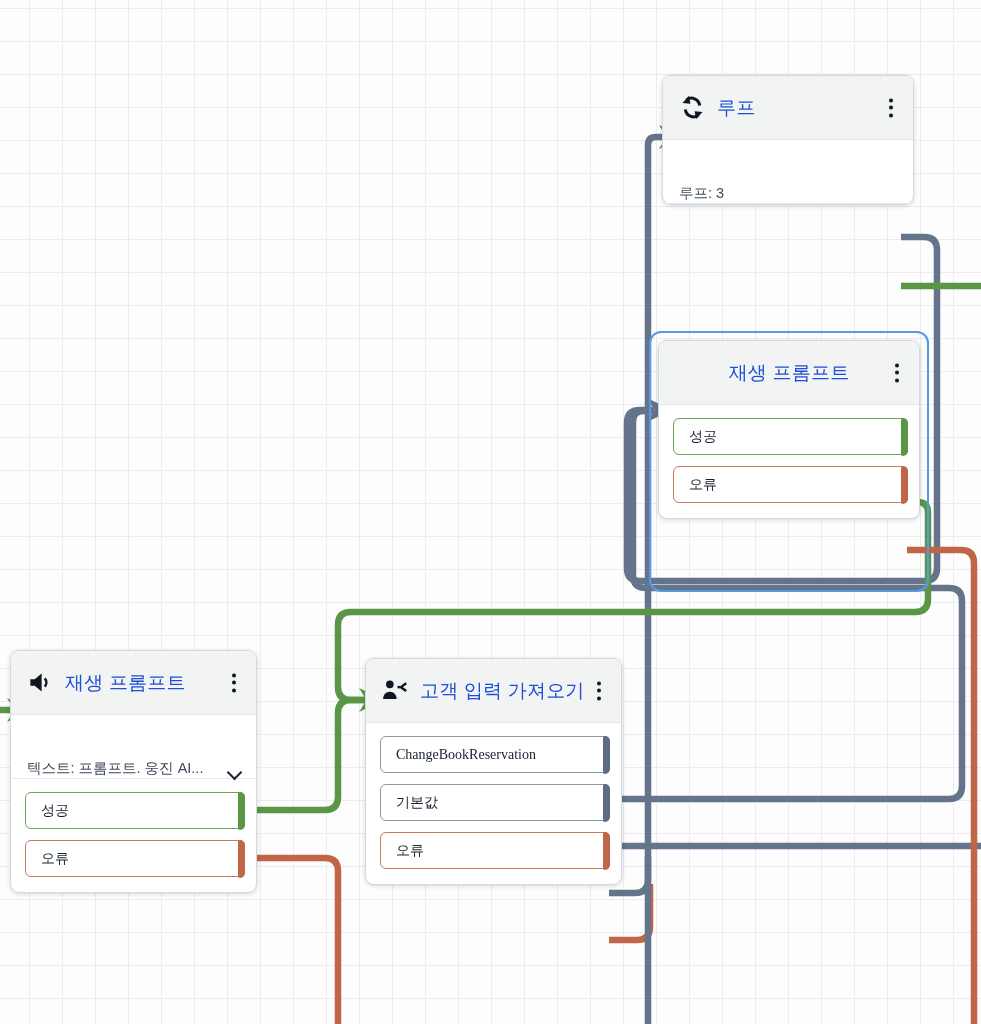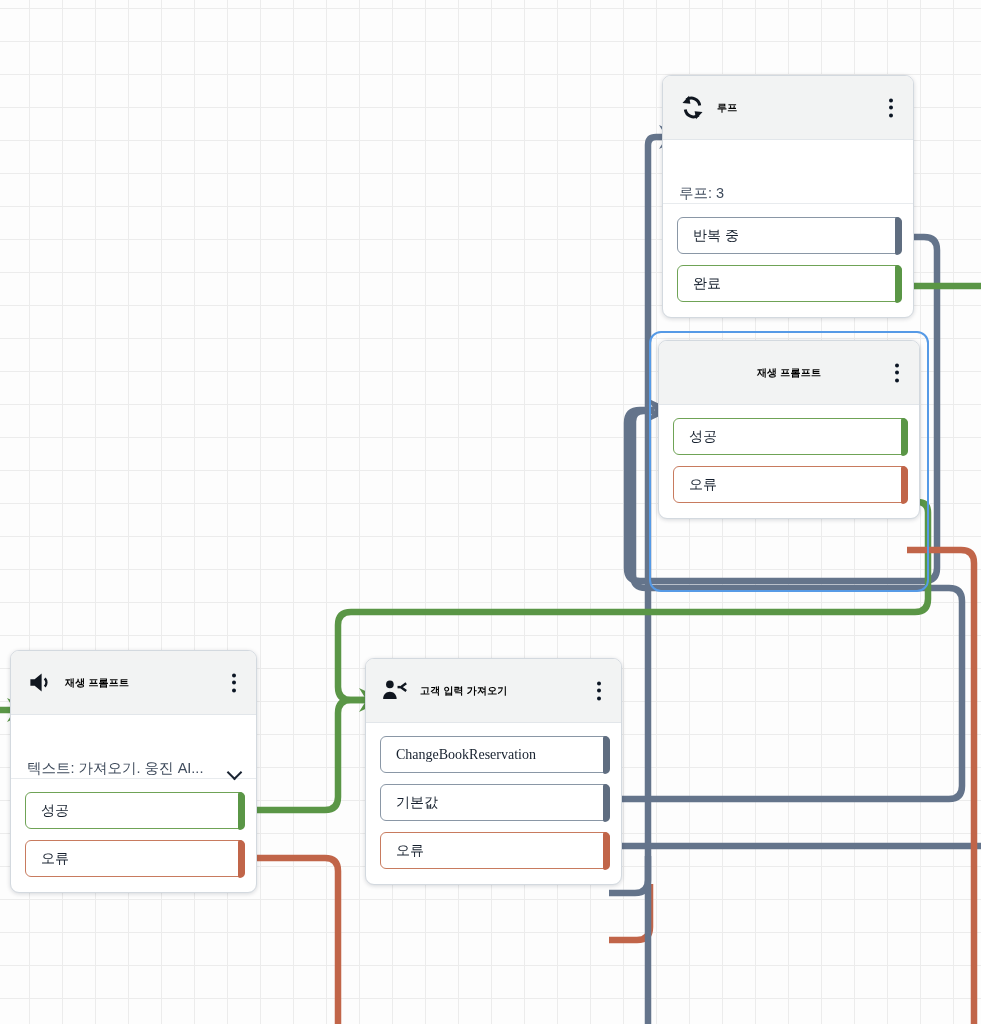--- a/index.html
+++ b/index.html
@@ -38,21 +38,21 @@
     height:64px;
     background:#f2f3f3;
     border-bottom:1px solid #e2e6ea;
     border-radius:8px 8px 0 0;
     display:flex;align-items:center;
     padding:0 16px;
     box-sizing:border-box;
   }
   .block-header.centered{justify-content:center;}
   .block-title{
-    font-size:10px;font-weight:bold;color:#000000;letter-spacing:.2px;
+    font-size:19px;font-weight:normal;color:#1d4ed8;letter-spacing:.2px;
     white-space:nowrap;
   }
   .hdr-icon{width:27px;height:27px;margin-right:11px;flex:0 0 auto;}
   .menu-btn{
     position:absolute;right:15px;top:50%;transform:translateY(-50%);
     display:flex;flex-direction:column;gap:3.5px;
     padding:5px;cursor:pointer;
   }
   .menu-btn i{width:4px;height:4px;border-radius:50%;background:#0b1523;display:block;}
   .body-row{
@@ -117,30 +117,20 @@
         <span class="block-title">루프</span>
         <div class="menu-btn">
           <i></i>
           <i></i>
           <i></i>
         </div>
       </div>
       <div class="body-row">
         <span class="row-text">루프: 3</span>
       </div>
-      <div class="outputs">
-        <div class="out-box" style="border: 1.5px solid rgb(138, 151, 166);">
-          <span>반복 중</span>
-          <span class="port" style="background: rgb(95, 109, 128);"></span>
-        </div>
-        <div class="out-box" style="border: 1.5px solid rgb(111, 163, 86);">
-          <span>완료</span>
-          <span class="port" style="background: rgb(90, 150, 70);"></span>
-        </div>
-      </div>
     </div>
     <div class="block" style="left: 658px; top: 340px; width: 260px;">
       <div class="block-header centered">
         <span class="block-title">재생 프롬프트</span>
         <div class="menu-btn">
           <i></i>
           <i></i>
           <i></i>
         </div>
       </div>
@@ -163,21 +153,21 @@
           <path d="M15.8 8.3a5.6 5.6 0 0 1 0 7.4" fill="none" stroke="#10161f" stroke-width="2.2"></path>
         </svg>
         <span class="block-title">재생 프롬프트</span>
         <div class="menu-btn">
           <i></i>
           <i></i>
           <i></i>
         </div>
       </div>
       <div class="body-row">
-        <span class="row-text">텍스트: 가져오기. 웅진 AI...</span>
+        <span class="row-text">텍스트: 프롬프트. 웅진 AI...</span>
         <span class="chev"></span>
       </div>
       <div class="outputs">
         <div class="out-box" style="border: 1.5px solid rgb(111, 163, 86);">
           <span>성공</span>
           <span class="port" style="background: rgb(90, 150, 70);"></span>
         </div>
         <div class="out-box" style="border: 1.5px solid rgb(200, 123, 95);">
           <span>오류</span>
           <span class="port" style="background: rgb(193, 101, 73);"></span>

